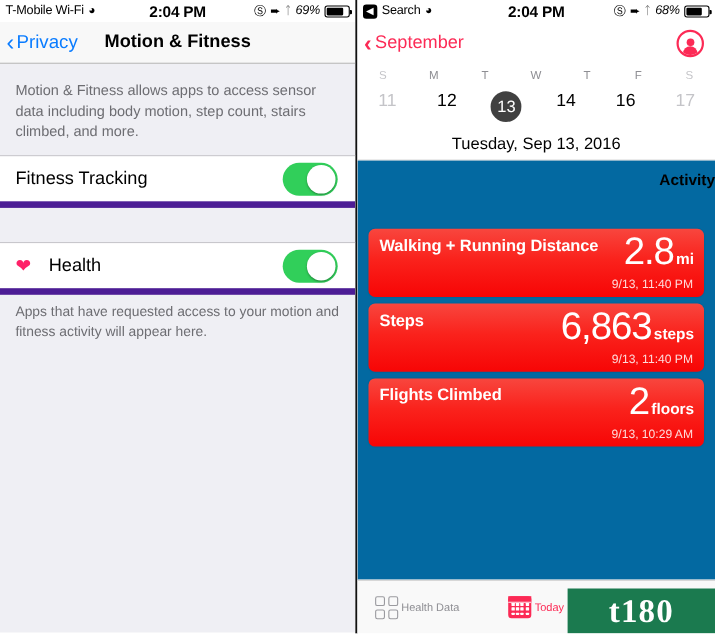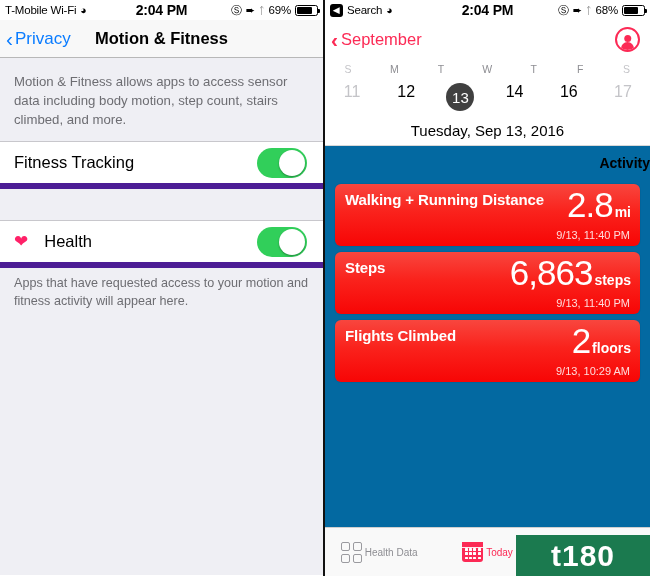--- a/index.html
+++ b/index.html
@@ -17,21 +17,21 @@
 
   .statusbar {
     height: 20px; display: flex; align-items: center;
     padding: 0 5px; font-size: 11.5px; color: #000; letter-spacing: -0.2px;
     background: #fff;
   }
   .sb-left { display: flex; align-items: center; gap: 4px; }
   .sb-center { position: absolute; left: 0; right: 0; text-align: center;
                font-size: 14px; font-weight: bold; pointer-events: none; }
   .sb-right { margin-left: auto; display: flex; align-items: center; gap: 4px; z-index:2;}
-  .battery-pct { font-size: 11.5px; }
+  .battery-pct { font-size: 11.5px; font-style: italic; }
   .battery {
     width: 23px; height: 11px; border: 1px solid #000; border-radius: 2.5px;
     position: relative; padding: 1px;
   }
   .battery::after {
     content:""; position:absolute; right:-3px; top:3.2px; width:2px; height:4px;
     background:#000; border-radius:0 1px 1px 0;
   }
   .battery i { display:block; height:100%; background:#000; border-radius:1px; }
   .wifi { font-size: 11px; }
@@ -108,21 +108,21 @@
   .daynum.today span {
     display:inline-flex; align-items:center; justify-content:center;
     width: 28px; height: 28px; border-radius:50%; background:#404040; color:#fff;
     font-size: 15px;
   }
   .cal-date { text-align:center; font-size:15px; color:#000; padding-top: 7px; }
 
   .activity-area { background:#0369a1; height: calc(576px - 20px - 38px - 88px - 49px); overflow:hidden;text-align:right; }
   .section-title { font-size: 14px; font-weight: bold; color:#000; padding: 9px 0 5px 12px; }
 
-  .cards { padding: 8px 10px; }
+  .cards { padding: 8px 10px; margin-top: 24px; }
   .card {
     height: 62px; border-radius: 6px; margin-bottom: 6px;
     background: linear-gradient(180deg, #f8463e 0%, #fa221c 45%, #f70505 100%);
     position: relative; color:#fff; overflow: hidden;
     box-shadow: 0 0 0 1px rgba(0,0,0,0.04);
   }
   .card .ctitle {
     position:absolute; left:10px; top:7px; font-size:15px; font-weight:bold;
     letter-spacing:-.1px;
   }
@@ -159,21 +159,21 @@
   .src-icon { width:21px; height:20px; position:relative; }
   .src-icon svg { display:block; }
 
   
   .watermark {
     position:absolute; right:0; bottom:0; width:134px; height:41px;
     background:#1b7a4f; display:flex; align-items:center; justify-content:center;
     z-index: 50;
   }
   .watermark .wm-txt {
-    color:#fff; font-family:Liberation Sans, sans-serif; font-weight:bold;
+    color:#fff; font-family:Liberation Serif, serif; font-weight:bold;
     font-size:30px; letter-spacing:1px; line-height:1;
   }
 </style>
 </head>
 <body>
 
 <div class="screens">
 
   <div class="phone left">
 

